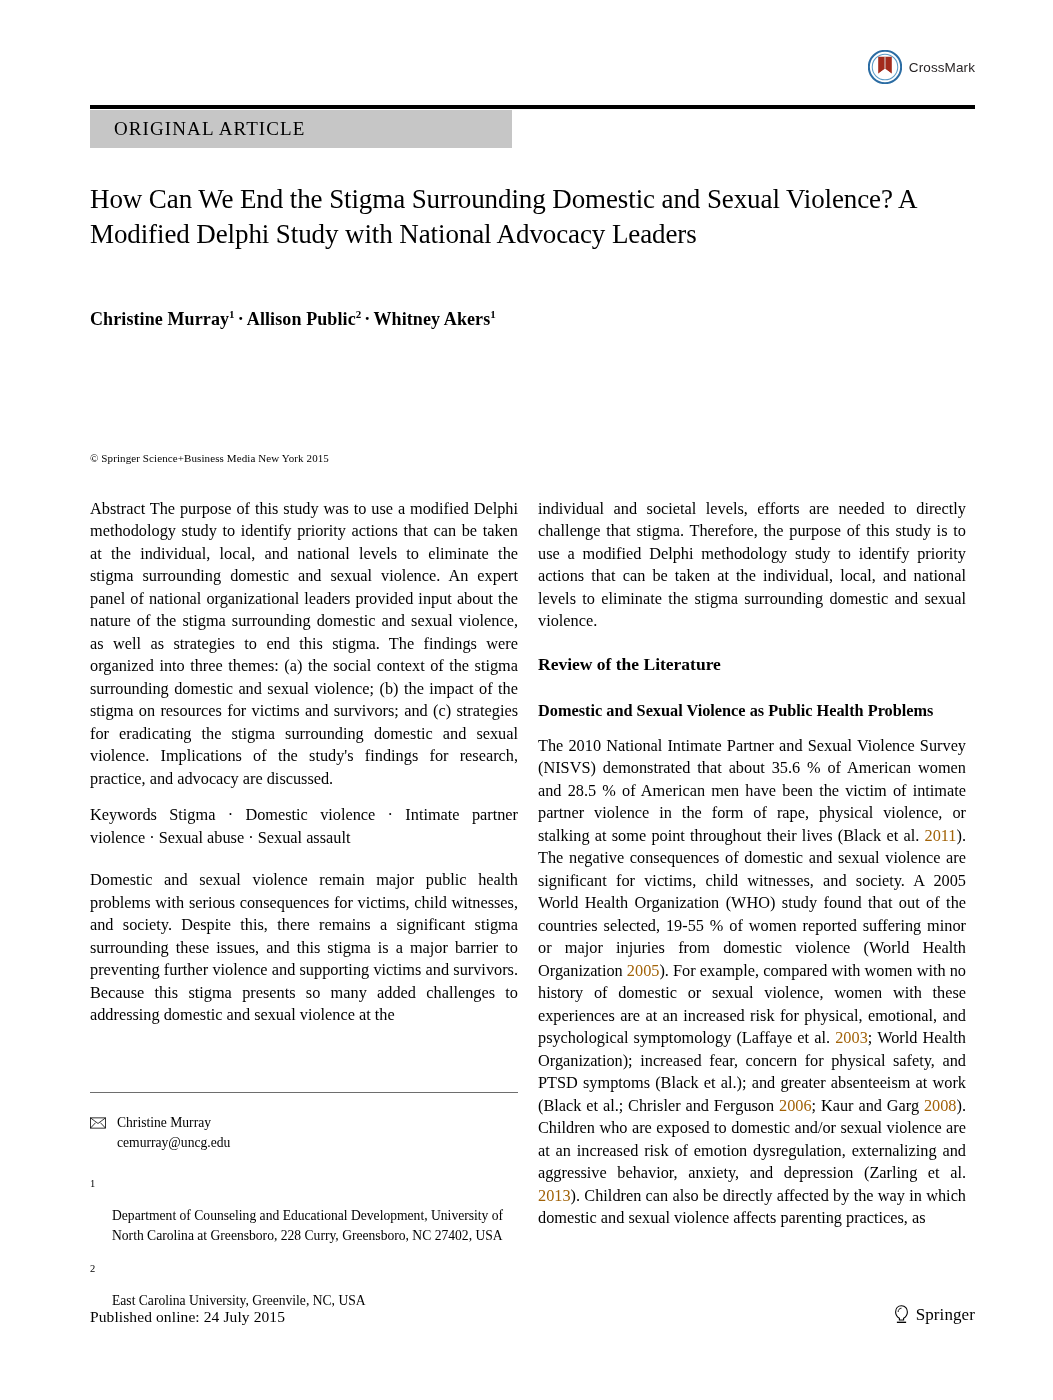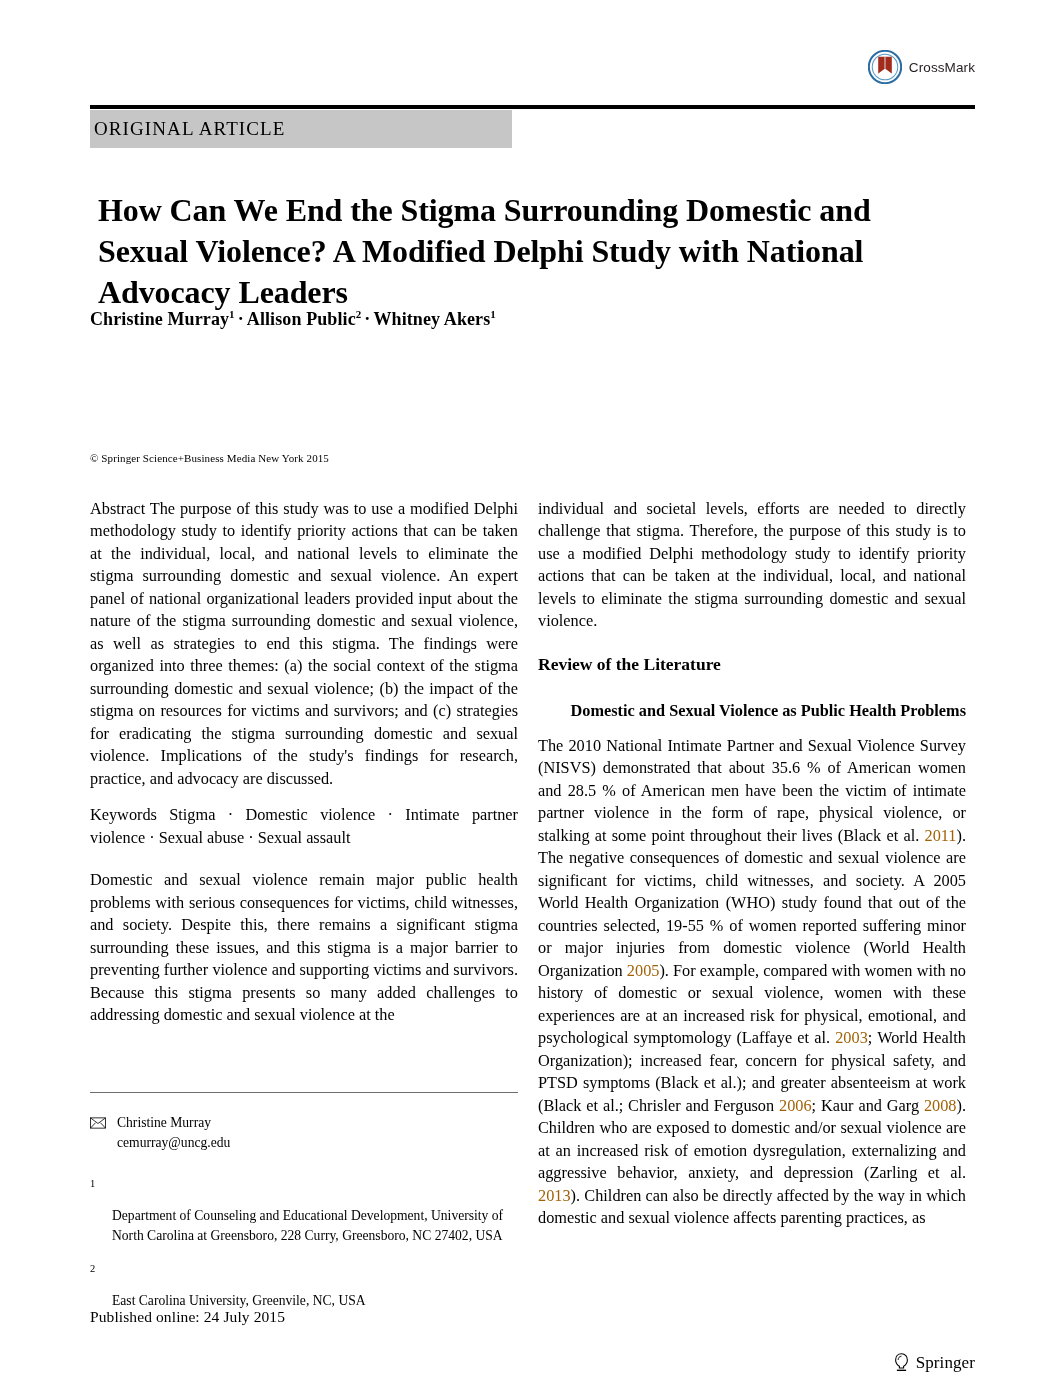--- a/index.html
+++ b/index.html
@@ -76,36 +76,36 @@
     position: absolute;
     left: 90px;
     top: 110px;
     width: 422px;
     height: 38px;
     background: #c6c6c6;
     display: flex;
     align-items: center;
   }
   .article-type-label {
-    padding-left: 4px;
+    padding-left: 24px;
     font-size: 19px;
     letter-spacing: 1.1px;
   }
 
   
   .title-block {
     position: absolute;
     left: 90px;
     top: 182px;
     width: 830px;
   }
   .article-title {
-    margin: 8px;
-    font-weight: bold;
-    font-size: 32px;
+    margin: 0;
+    font-weight: normal;
+    font-size: 27px;
     line-height: 1.28;
     letter-spacing: -0.1px;
   }
 
   .authors-line {
     position: absolute;
     left: 90px;
     top: 309px;
     width: 830px;
     font-weight: bold;
@@ -161,21 +161,21 @@
     font-size: 17.5px;
     margin: 20px 0 14px 0;
     line-height: 1.3;
     text-align: left;
   }
   .subsection-head {
     font-weight: bold;
     font-size: 16.3px;
     margin: 24px 0 14px 0;
     line-height: 1.3;
-    text-align: right;
+    text-align: left;
   }
   .cite {
     color: #a16207;
   }
 
   
   .footnote-rule {
     position: absolute;
     left: 90px;
     top: 1092px;
@@ -229,21 +229,20 @@
     font-size: 15.5px;
     letter-spacing: 0.1px;
   }
   .springer-mark {
     position: absolute;
     right: 78px;
     top: 1304px;
     display: flex;
     align-items: center;
     gap: 6px;
-    margin-top: 48px;
   }
   .springer-logo {
     width: 17px;
     height: 21px;
     flex: 0 0 auto;
   }
   .springer-word {
     font-size: 17px;
     letter-spacing: 0.1px;
   }

